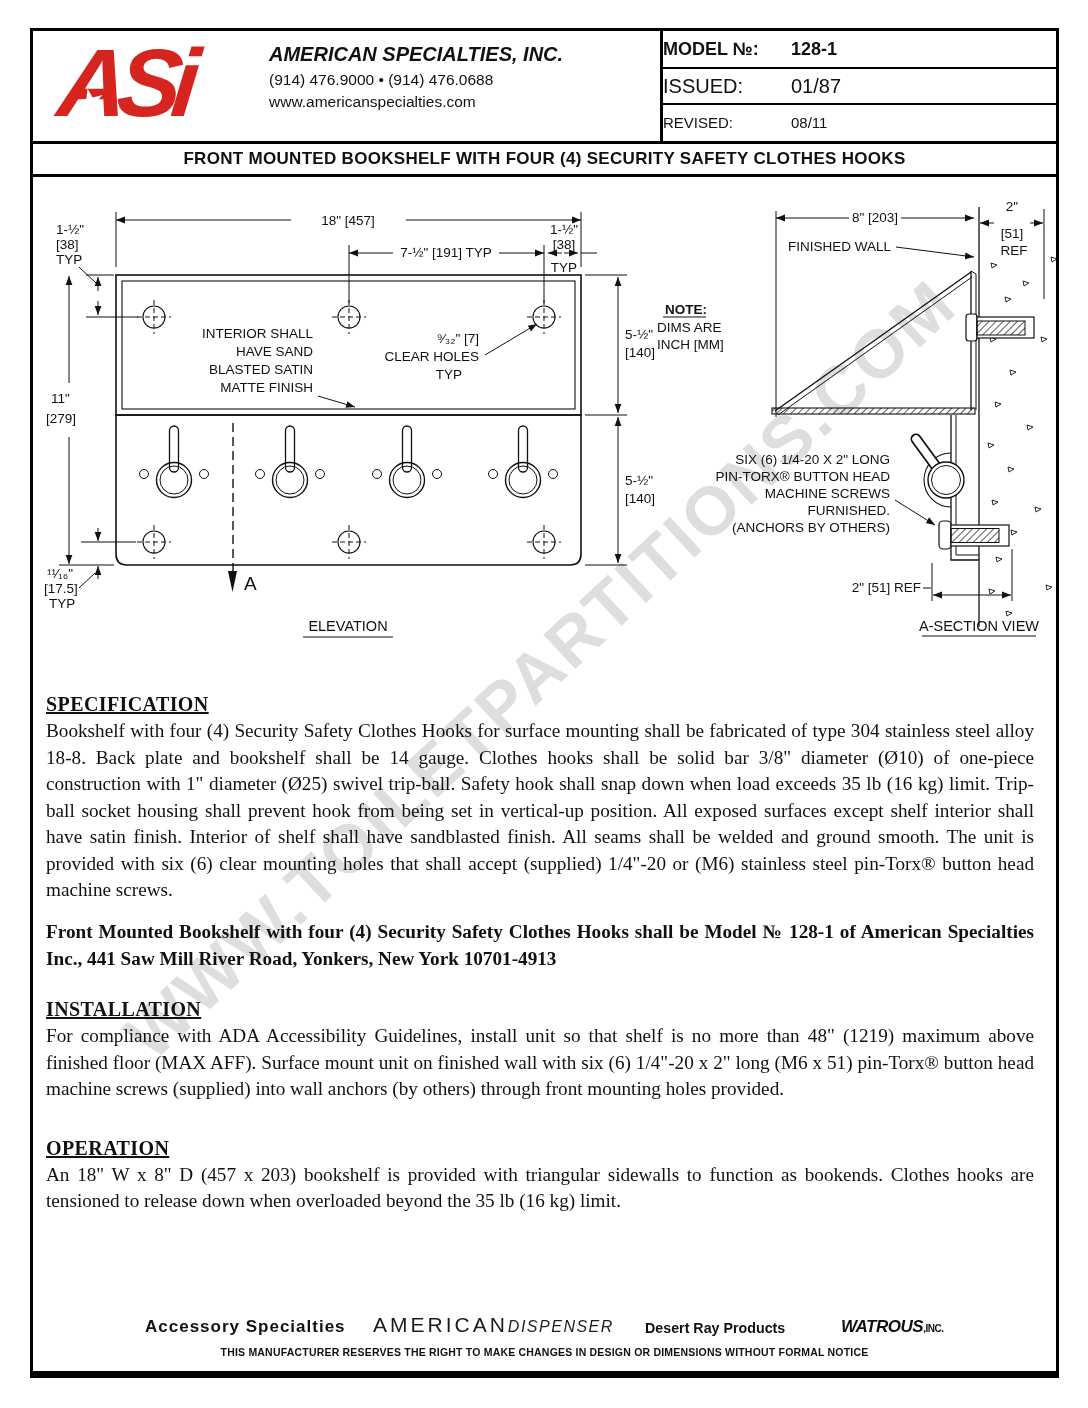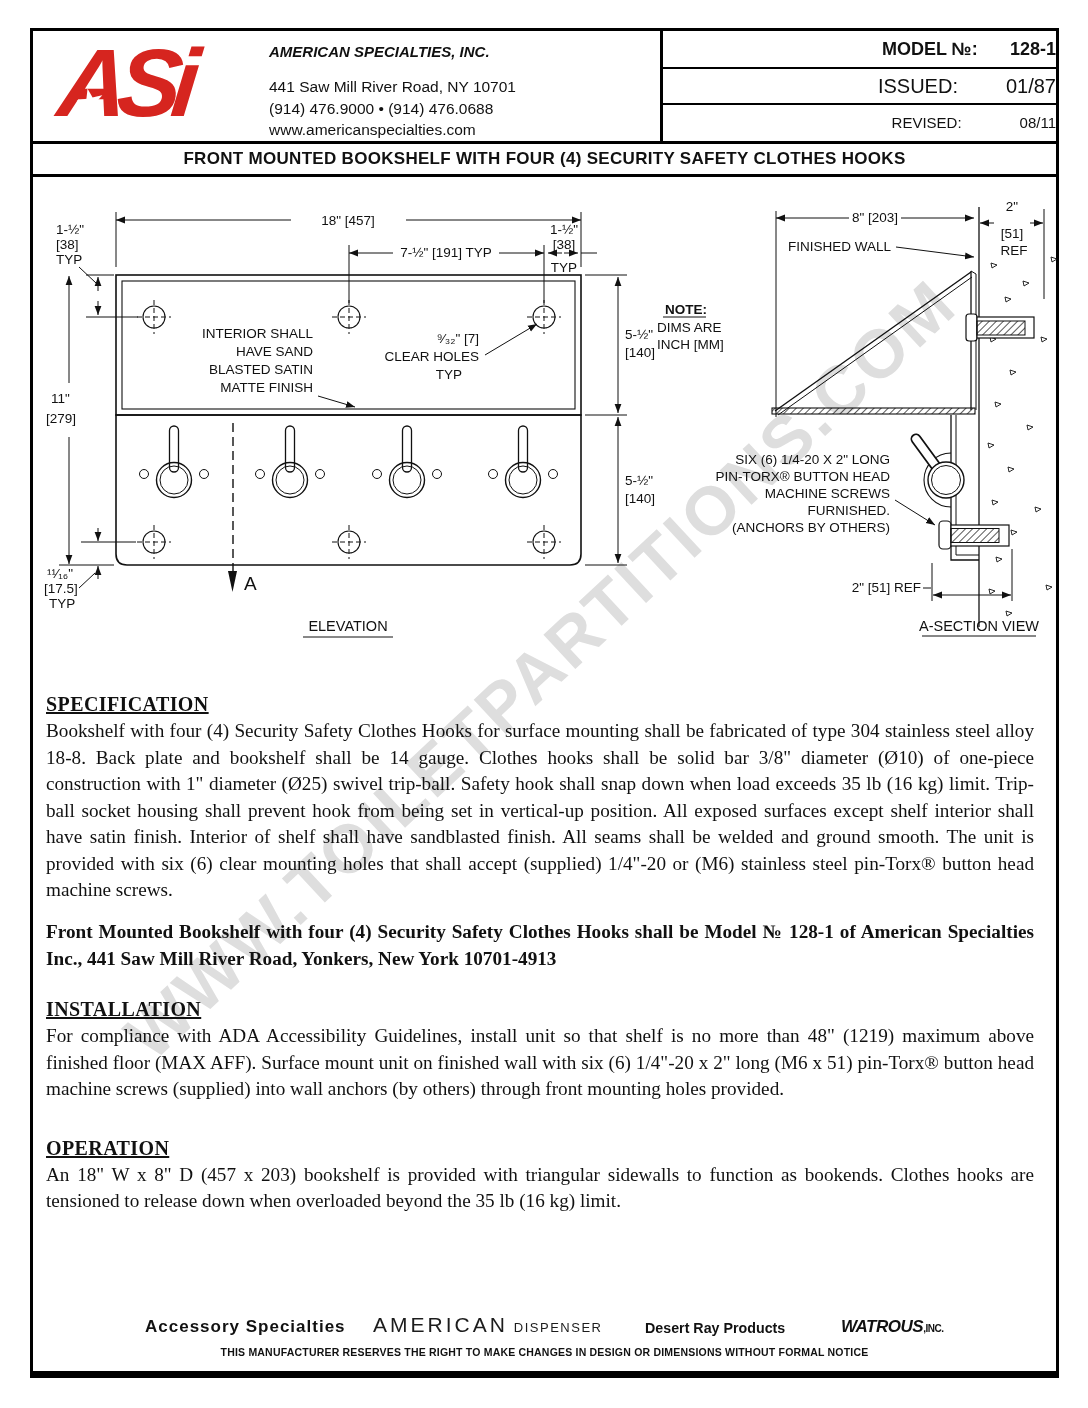--- a/index.html
+++ b/index.html
@@ -10,24 +10,24 @@
         color:#dedede;white-space:nowrap;z-index:0;}
   .frame{position:absolute;left:30px;top:28px;right:29px;bottom:30px;
         border:3px solid #000;border-bottom-width:7px;z-index:1;}
   
   .header{position:relative;height:110px;border-bottom:3px solid #000;}
   .logo{position:absolute;left:26px;top:2px;width:200px;height:106px;}
   .asi-text{font-style:italic;font-weight:900;font-size:96px;line-height:100px;
         letter-spacing:-10px;color:#d6251f;transform:skewX(-6deg);display:inline-block;}
   .asi-star{position:absolute;left:16px;bottom:18px;font-size:34px;color:#fff;transform:rotate(-12deg);}
   .company{position:absolute;left:236px;top:12px;width:380px;}
-  .company .name{font-weight:bold;font-style:italic;font-size:15px;margin-bottom:16px;}
+  .company .name{font-weight:bold;font-style:italic;font-size:20px;margin-bottom:3px;}
   .company .line{font-size:15.5px;line-height:1.4;}
   .modeltable{position:absolute;right:0;top:0;width:393px;height:110px;border-left:3px solid #000;}
-  .mrow{display:flex;align-items:center;padding-left:46px;box-sizing:border-box;justify-content:flex-end;}
+  .mrow{display:flex;align-items:center;box-sizing:border-box;}
   .mrow.r1{height:38px;border-bottom:2px solid #000;font-weight:bold;font-size:18px;}
   .mrow.r2{height:36px;border-bottom:2px solid #000;font-size:20px;}
   .mrow.r3{height:34px;font-size:15px;}
   .mlabel{width:128px;}
   
   .titleband{height:30px;line-height:30px;text-align:center;font-weight:bold;font-size:17px;
         border-bottom:3px solid #000;letter-spacing:.3px;}
   
   .drawing{position:relative;height:492px;}
   .elev{position:absolute;left:8px;top:20px;}
@@ -42,21 +42,21 @@
         font-family:"Liberation Serif","DejaVu Serif",serif;margin:0 0 2px 0;}
   .body{line-height:1.38;text-align:justify;margin:0 0 14px 0;}
   .modelpara{font-weight:bold;line-height:1.42;margin:8px 0 26px 0;}
   .gap1{margin-top:26px;}
   .gap2{margin-top:34px;font-family:Liberation Serif, serif;}
   
   .footer{position:absolute;left:0;right:0;bottom:0;height:70px;}
   .brand{position:absolute;bottom:34px;white-space:nowrap;}
   .b-as{left:112px;font-weight:bold;font-size:17px;letter-spacing:1px;}
   .b-am{left:340px;font-size:21px;letter-spacing:3px;color:#1c1c1c;}
-  .b-am .sub{font-size:13px;letter-spacing:1.5px;margin-left:6px;}
+  .b-am .sub{font-size:16px;letter-spacing:1.5px;margin-left:0;font-style:italic;}
   .b-dr{left:612px;font-size:15.5px;font-weight:bold;transform:scaleX(.92);transform-origin:left;}
   .b-wt{left:808px;font-weight:900;font-style:italic;font-size:17px;letter-spacing:-.5px;}
   .b-wt .sub{font-size:10px;font-style:normal;}
   .disclaimer{position:absolute;left:0;right:0;bottom:13px;text-align:center;
         font-weight:bold;font-size:10.5px;letter-spacing:.2px;}
 </style>
 </head>
 <body>
 
 <div class="page">
@@ -65,21 +65,20 @@
 
   <div class="frame">
 
     <div class="header">
       <div class="logo">
         <span class="asi-text">ASi</span>
         <span class="asi-star">★</span>
       </div>
       <div class="company">
         <div class="name">AMERICAN SPECIALTIES, INC.</div>
-        <div class="line">441 Saw Mill River Road, NY 10701</div>
         <div class="line">(914) 476.9000 • (914) 476.0688</div>
         <div class="line">www.americanspecialties.com</div>
       </div>
       <div class="modeltable">
         <div class="mrow r1">
           <span class="mlabel">MODEL №:</span>
           <span>128-1</span>
         </div>
         <div class="mrow r2">
           <span class="mlabel">ISSUED:</span>

